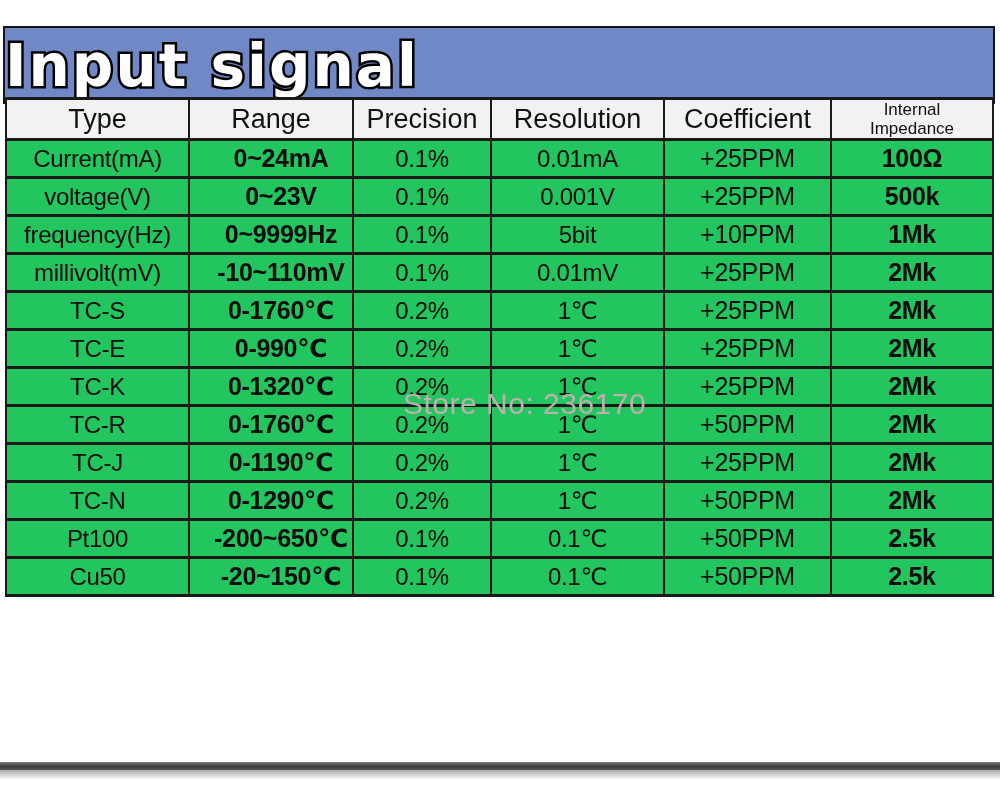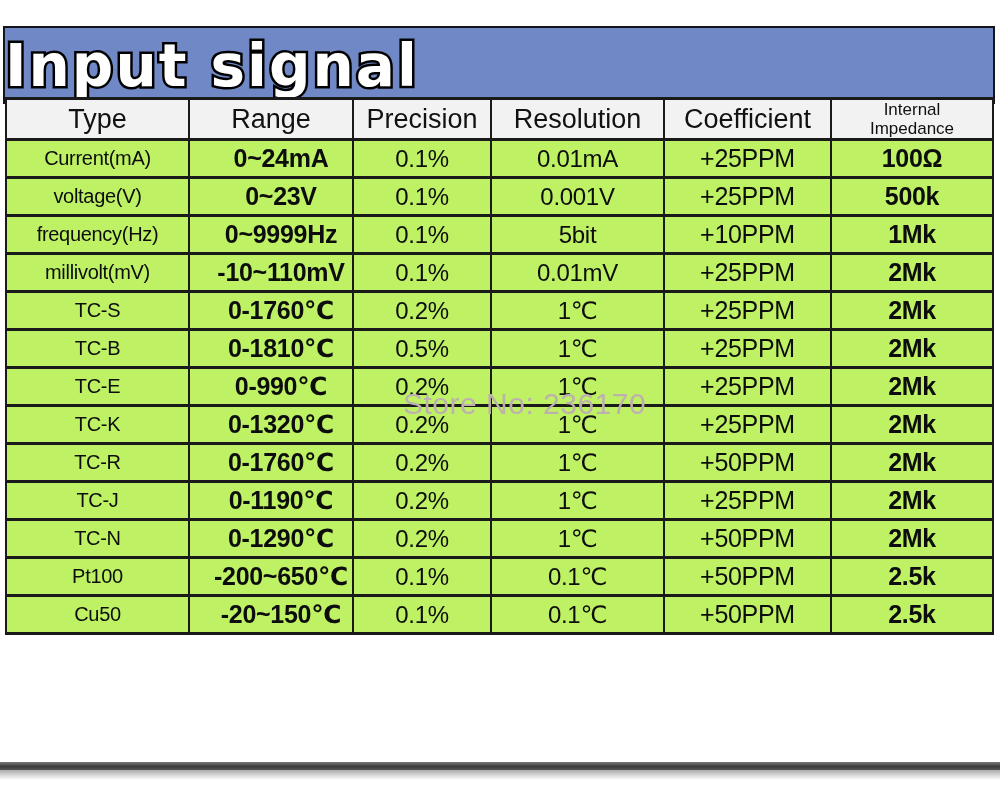--- a/index.html
+++ b/index.html
@@ -29,21 +29,21 @@
     line-height:1;
     padding-top:2px;
     -webkit-text-stroke:5px #000;
     paint-order:stroke fill;
     text-shadow:0 0 1px #000;
     font-family:"DejaVu Sans","Liberation Sans",sans-serif;
   }
   table.spec{
     position:absolute;left:5px;top:97px;width:987px;
     border-collapse:collapse;table-layout:fixed;
-    background:#bef264;
+    background:#22c55e;
   }
   .spec th,.spec td{
     border-style:solid;
     border-color:var(--border);
     border-width:3px 2px;
     text-align:center;
     vertical-align:middle;
     padding:0;
     overflow:hidden;
     white-space:nowrap;
@@ -60,21 +60,21 @@
     font-weight:400;
     line-height:1.12;
   }
   .spec tbody td{
     height:38px;
     font-size:24px;
     font-weight:500;
     color:#0d0d0d;
     letter-spacing:-0.3px;
   }
-  .spec tbody td.col-0{font-size:20px;font-weight:500;}
+  .spec tbody td.col-0{font-size:24px;font-weight:500;}
   .spec tbody td.col-1{font-size:25px;font-weight:600;padding-left:20px;}
   .spec tbody td.col-2{font-size:24px;font-weight:500;}
   .spec tbody td.col-3{font-size:24px;font-weight:500;}
   .spec tbody td.col-4{font-size:25px;font-weight:400;}
   .spec tbody td.col-5{font-size:25px;font-weight:700;}
   .watermark{
     position:absolute;left:403px;top:387px;
     font-size:30px;color:var(--watermark);
     letter-spacing:0.5px;
     pointer-events:none;
@@ -153,28 +153,20 @@
       </tr>
       <tr>
         <td class="col-0">TC-S</td>
         <td class="col-1">0-1760℃</td>
         <td class="col-2">0.2%</td>
         <td class="col-3">1℃</td>
         <td class="col-4">+25PPM</td>
         <td class="col-5">2Mk</td>
       </tr>
       <tr>
-        <td class="col-0">TC-B</td>
-        <td class="col-1">0-1810℃</td>
-        <td class="col-2">0.5%</td>
-        <td class="col-3">1℃</td>
-        <td class="col-4">+25PPM</td>
-        <td class="col-5">2Mk</td>
-      </tr>
-      <tr>
         <td class="col-0">TC-E</td>
         <td class="col-1">0-990℃</td>
         <td class="col-2">0.2%</td>
         <td class="col-3">1℃</td>
         <td class="col-4">+25PPM</td>
         <td class="col-5">2Mk</td>
       </tr>
       <tr>
         <td class="col-0">TC-K</td>
         <td class="col-1">0-1320℃</td>

